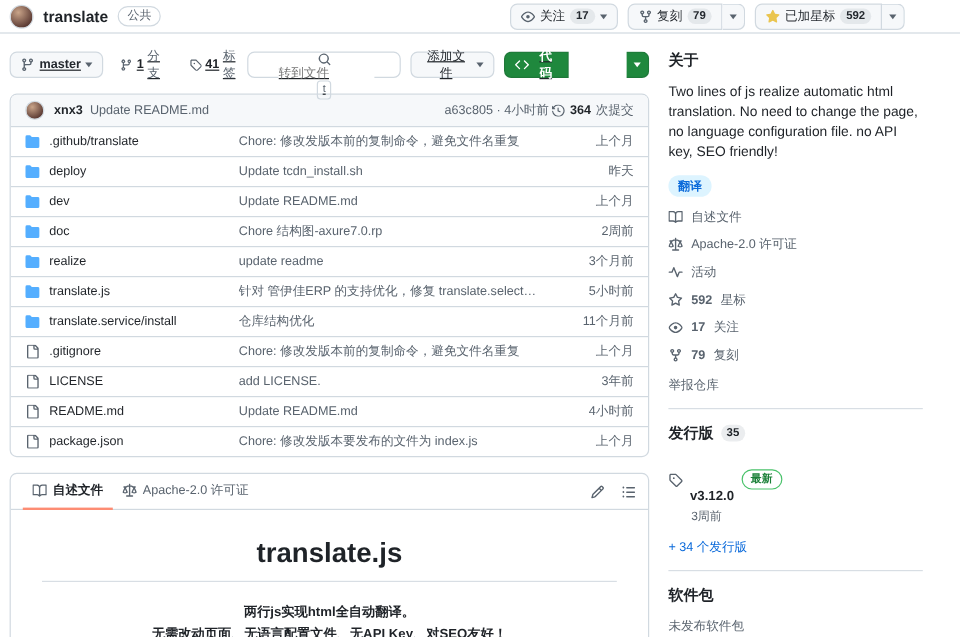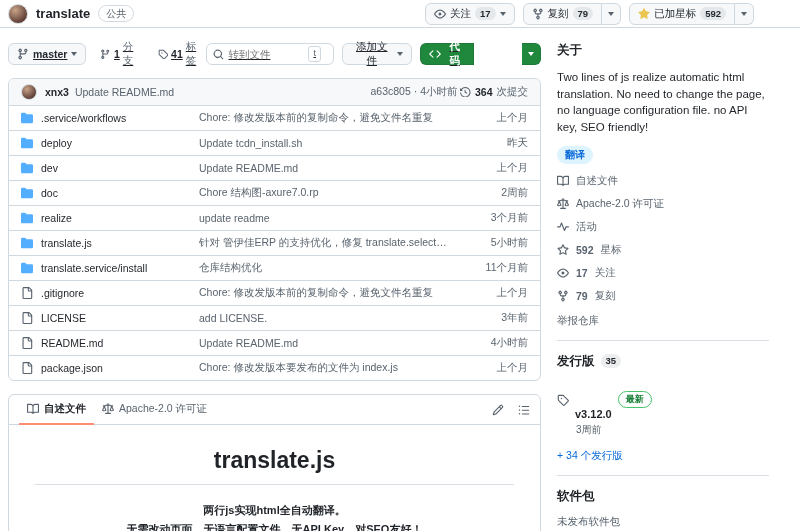--- a/index.html
+++ b/index.html
@@ -35,21 +35,21 @@
   .main-col { width:533px; flex:none; }
   .side-col { width:212px; flex:none; margin-left:16px; font-size:11px; }
 
   
   .toolbar { display:flex; align-items:center; margin-bottom:10px;text-decoration:underline; }
   .branch-btn { font-weight:600; }
   .toolbar-links { display:flex; gap:14px; margin-left:14px; font-size:10.5px; color:#59636e; }
   .toolbar-link { display:flex; align-items:center; gap:3px; }
   .toolbar-link strong { color:#1f2328; }
   .search-wrap { margin-left:auto; display:flex; align-items:center; border:1px solid #d1d9e0;
-    border-radius:6px; height:22px; padding:0 6px; width:128px; background:#fff; }
+    border-radius:6px; height:22px; padding:0 6px; width:128px; background:#fff;flex-direction:column; }
   .search-wrap input { border:0; outline:0; font-size:10.5px; width:80px; margin-left:4px;
     font-family:"Liberation Sans",sans-serif; color:#1f2328; }
   .kbd { border:1px solid #d1d9e0; border-radius:3px; font-size:9px; color:#59636e; padding:0 4px; line-height:1.5; }
   .add-file-btn { margin-left:8px; }
   .code-btn-group { margin-left:8px;gap:48px; }
   .code-btn-group .btn { background:#1f883d; border-color:rgba(31,35,40,.15); color:#fff; font-weight:600; }
   .code-btn-group .btn .icon { color:#fff; }
   .code-btn-group .caret { border-top-color:#fff; }
 
   
@@ -238,21 +238,21 @@
         </span>
       </div>
       <div id="file-rows">
           <div class="file-row">
             <span class="file-name">
               <span class="icon icon-folder">
                 <svg viewBox="0 0 16 16" width="1em" height="1em" fill="currentColor" aria-hidden="true">
                   <path d="M1.75 1A1.75 1.75 0 0 0 0 2.75v10.5C0 14.216.784 15 1.75 15h12.5A1.75 1.75 0 0 0 16 13.25v-8.5A1.75 1.75 0 0 0 14.25 3H7.5a.25.25 0 0 1-.2-.1l-.9-1.2C6.07 1.26 5.55 1 5 1H1.75Z"></path>
                 </svg>
               </span>
-              <span>.service/workflows</span>
+              <span>.github/translate</span>
             </span>
             <span class="file-msg">Chore: 修改发版本前的复制命令，避免文件名重复</span>
             <span class="file-age">上个月</span>
           </div>
           <div class="file-row">
             <span class="file-name">
               <span class="icon icon-folder">
                 <svg viewBox="0 0 16 16" width="1em" height="1em" fill="currentColor" aria-hidden="true">
                   <path d="M1.75 1A1.75 1.75 0 0 0 0 2.75v10.5C0 14.216.784 15 1.75 15h12.5A1.75 1.75 0 0 0 16 13.25v-8.5A1.75 1.75 0 0 0 14.25 3H7.5a.25.25 0 0 1-.2-.1l-.9-1.2C6.07 1.26 5.55 1 5 1H1.75Z"></path>
                 </svg>

